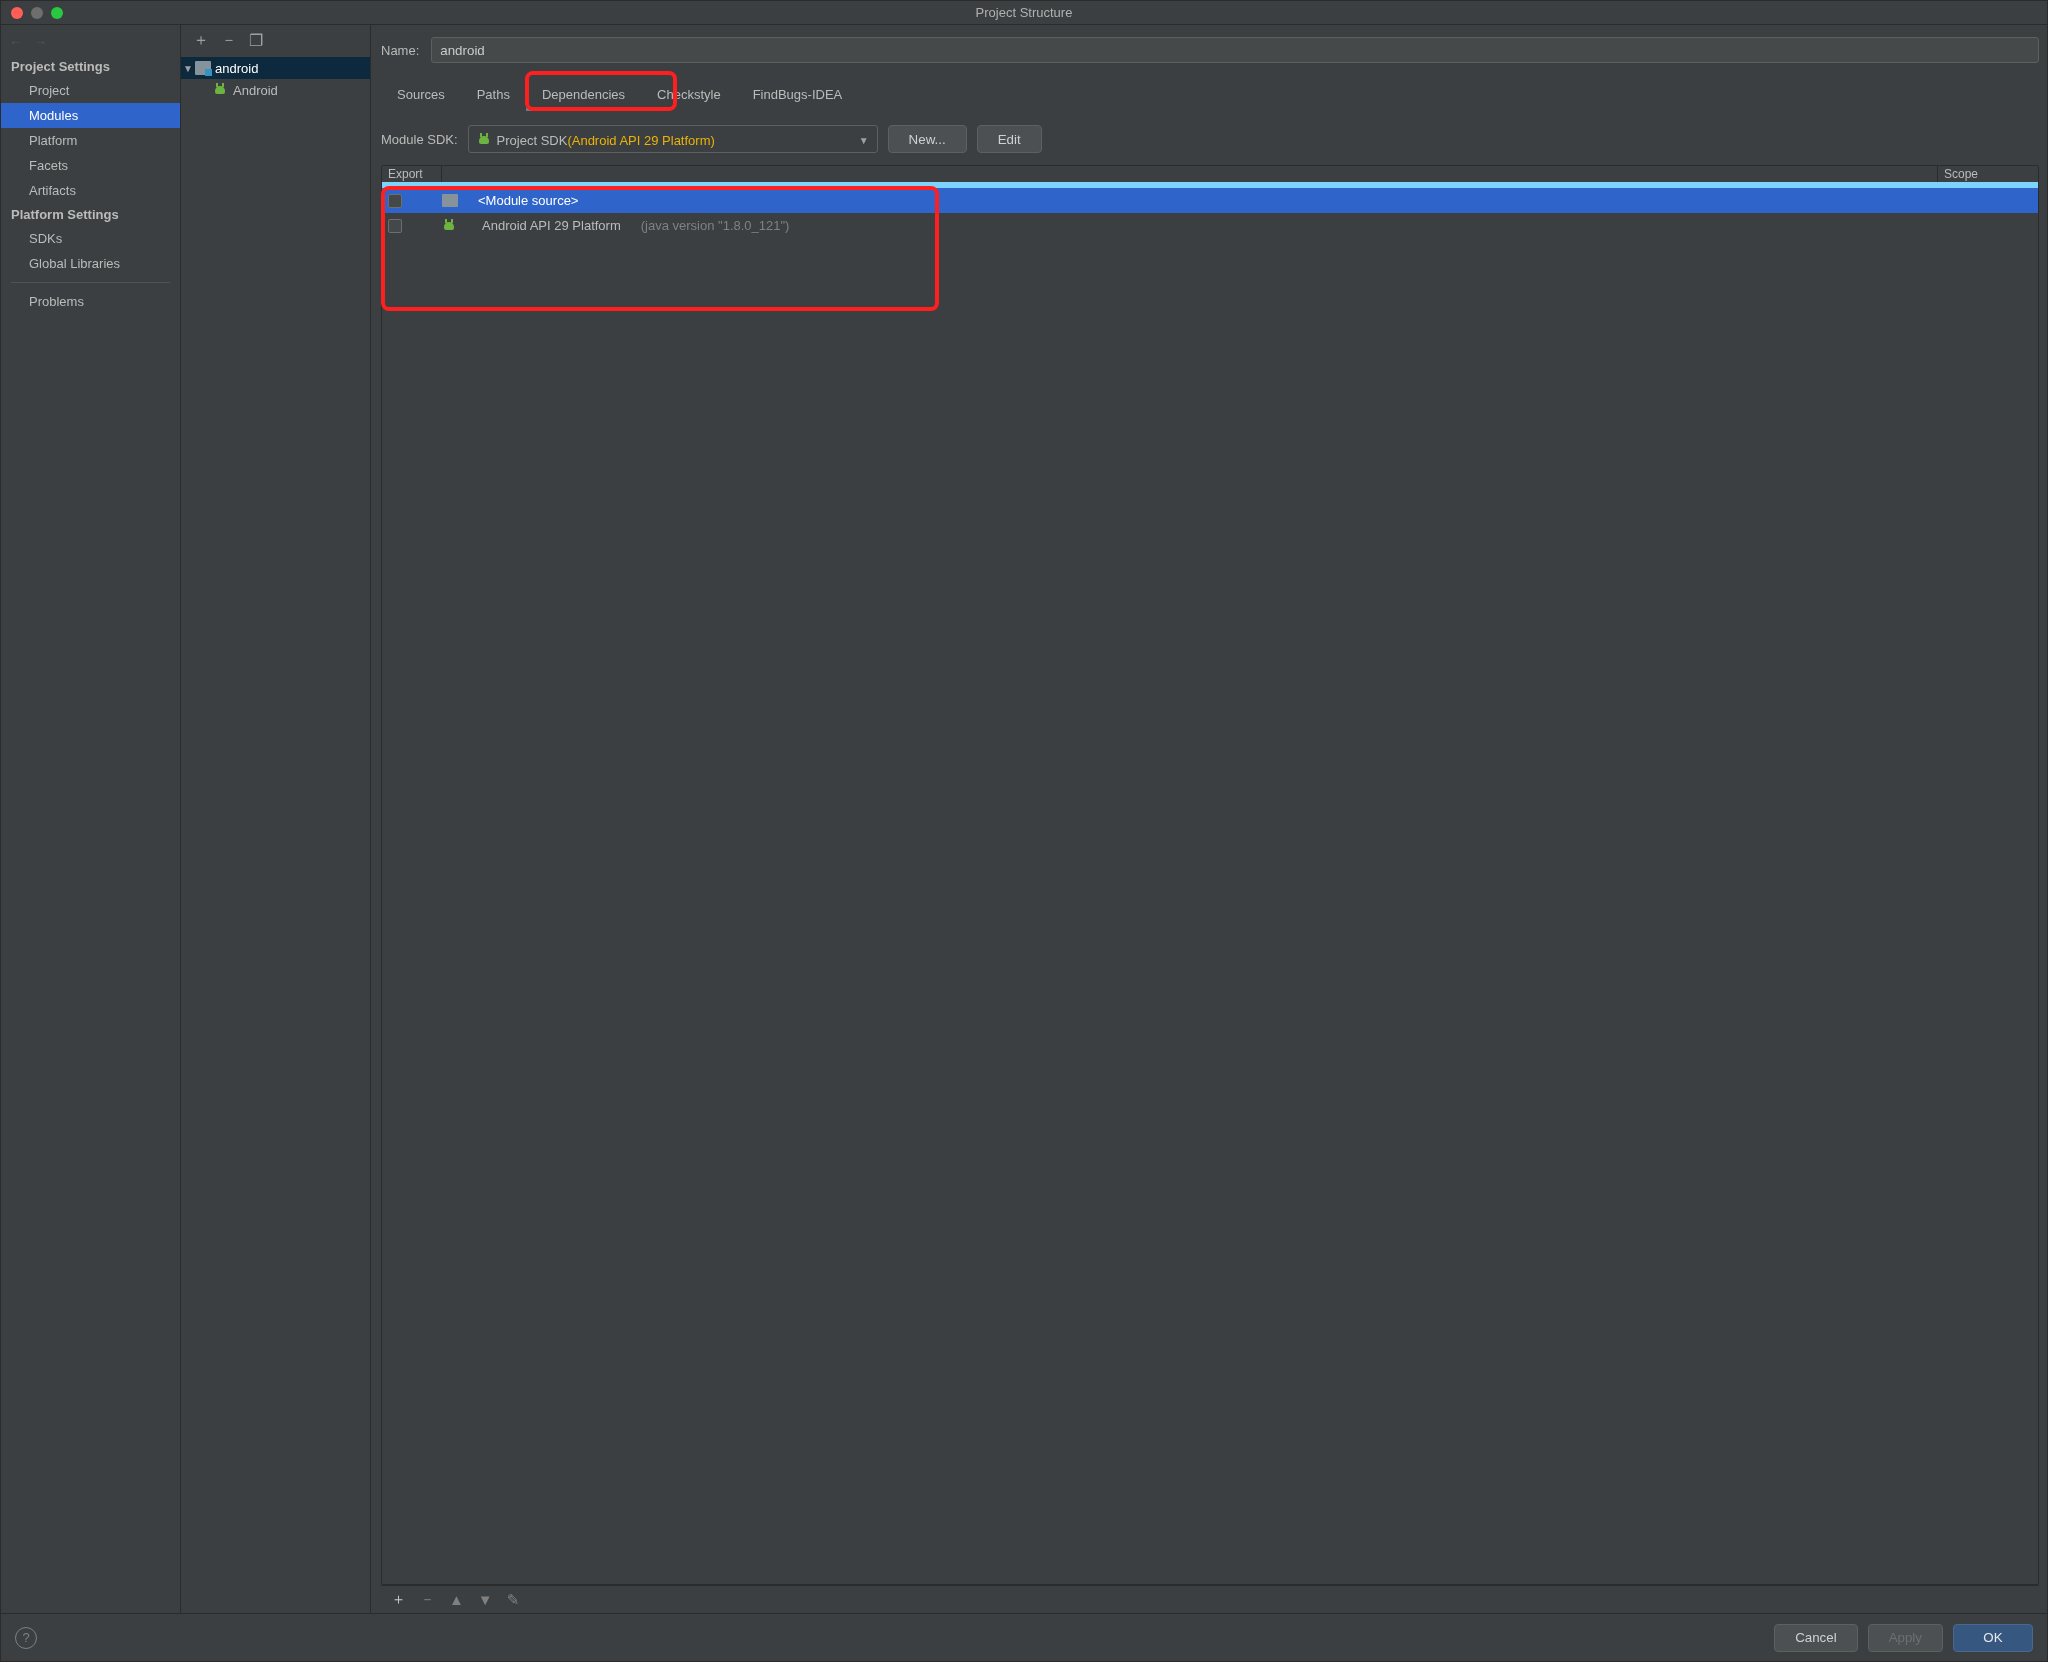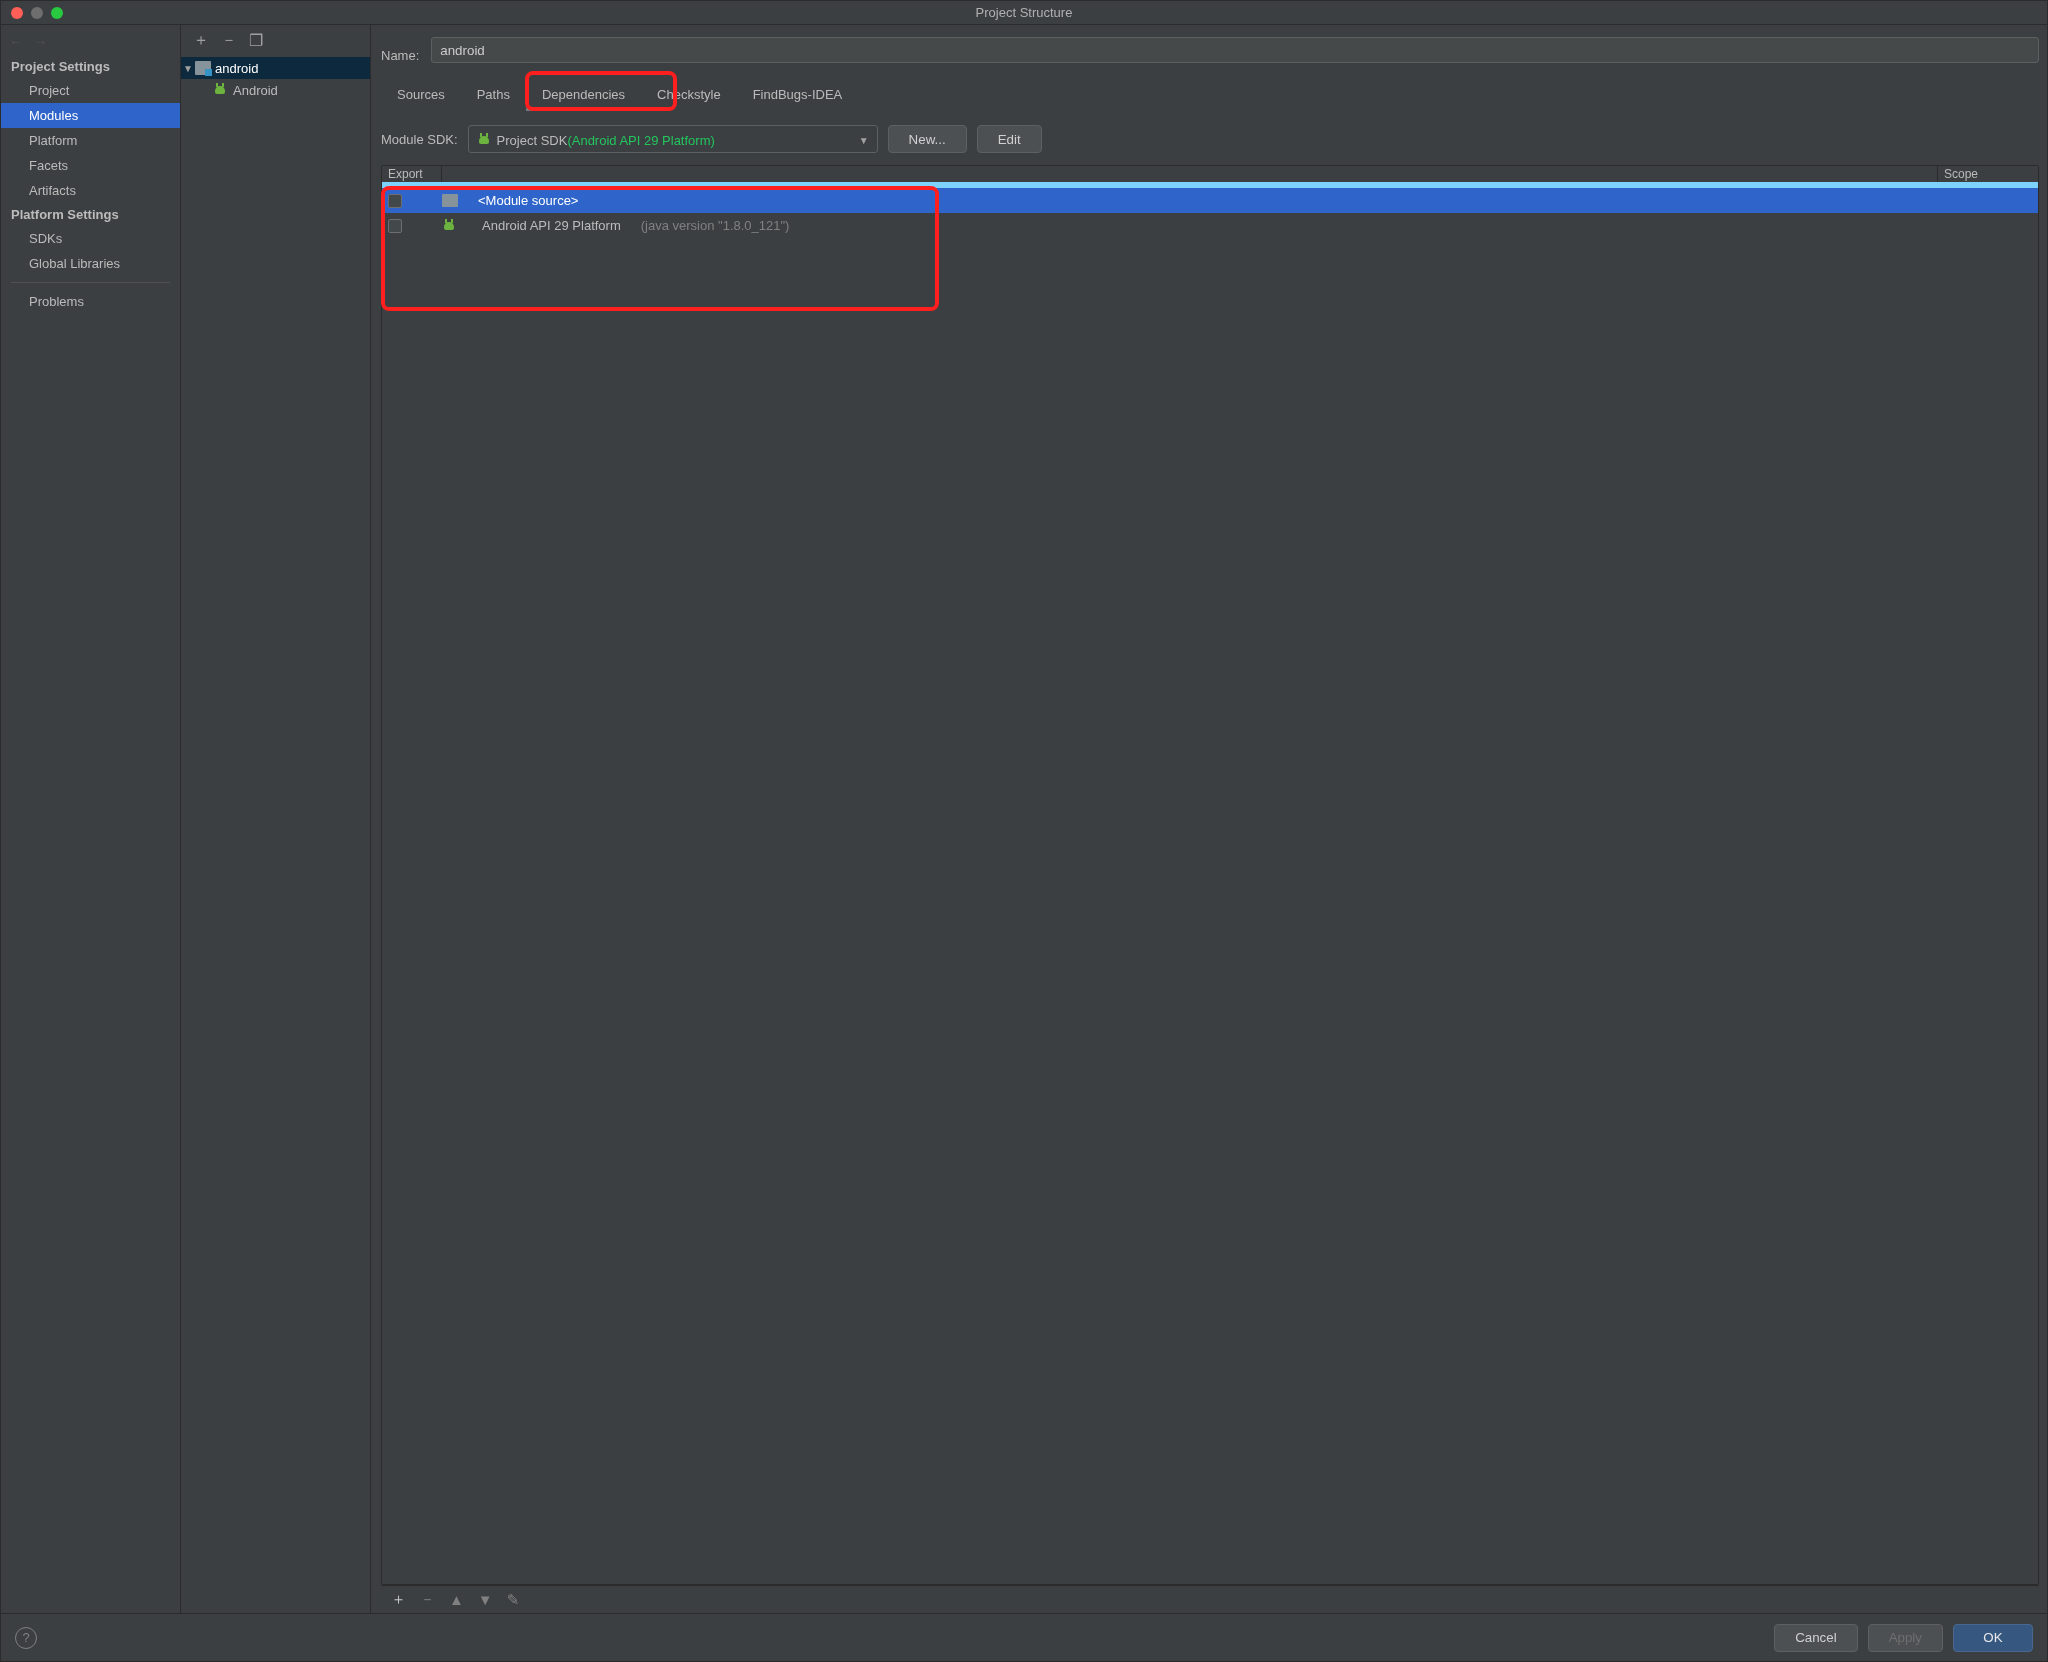--- a/index.html
+++ b/index.html
@@ -29,30 +29,30 @@
   .tree-row{display:flex;align-items:center;height:22px;}
   .tree-row.sel{background:#0d293e;color:#fff;}
   .tw{width:14px;text-align:center;color:#a0a0a0;font-size:10px;}
   .folder-ic{width:16px;height:14px;background:#87939a;border-radius:1px;position:relative;margin-right:4px;}
   .folder-ic::after{content:"";position:absolute;right:-1px;bottom:-1px;width:7px;height:7px;background:#3592c4;}
   .and-ic{width:14px;height:14px;margin-right:6px;display:inline-block;position:relative;}
   .and-ic::before{content:"";position:absolute;left:2px;top:3px;width:10px;height:8px;border-radius:5px 5px 2px 2px;background:#6db33f;}
   .and-ic::after{content:"";position:absolute;left:3px;top:0;width:2px;height:4px;background:#6db33f;box-shadow:6px 0 #6db33f;}
   
   .content{flex:1;background:#3c3f41;display:flex;flex-direction:column;min-width:0;padding:6px 8px 0 10px;}
-  .name-row{display:flex;align-items:flex-end;gap:12px;padding:6px 0 8px;}
+  .name-row{display:flex;align-items:center;gap:12px;padding:6px 0 8px;}
   .lbl{color:#bbbbbb;}
   .name-input{flex:1;height:26px;background:#45494a;border:1px solid #5e6060;border-radius:3px;padding:0 8px;color:#ccc;}
   .tabs{display:flex;gap:0;margin-top:10px;}
   .tab{padding:6px 16px;color:#bbbbbb;border-bottom:2px solid transparent;cursor:default;}
   .tab.active{border-bottom:3px solid #747a80;color:#bbbbbb;}
   .sdk-row{display:flex;align-items:center;gap:10px;margin-top:14px;}
   .sdk-select{flex:0 0 410px;height:28px;background:#3c3f41;border:1px solid #5e6060;border-radius:3px;display:flex;align-items:center;padding:2px 26px 0 8px;position:relative;}
   .sdk-select .chev{position:absolute;right:8px;color:#a0a0a0;font-size:10px;}
-  .sdk-dim{color:#22c55e;text-align:right;}
+  .sdk-dim{color:#eab308;text-align:right;}
   .btn{height:28px;padding:0 20px;background:#4c5052;border:1px solid #5e6060;border-radius:4px;color:#d0d0d0;cursor:default;display:inline-flex;align-items:center;justify-content:center;}
   .dep-table{margin-top:12px;border:1px solid #2b2b2b;border-radius:2px;flex:1;display:flex;flex-direction:column;min-height:0;}
   .dep-head{height:22px;display:flex;background:#3c3f41;border-bottom:6px solid #7dd3fc;font-size:12px;color:#bbbbbb;}
   .dep-head .c-exp{width:60px;padding-left:6px;display:flex;align-items:center;border-right:1px solid #2b2b2b;}
   .dep-head .c-main{flex:1;border-right:1px solid #2b2b2b;}
   .dep-head .c-scope{width:100px;padding-left:6px;display:flex;align-items:center;}
   .dep-body{flex:1;overflow:auto;background:#3c3f41;}
   .dep-row{height:25px;display:flex;align-items:center;}
   .dep-row .c-exp{width:60px;display:flex;align-items:center;padding-left:6px;}
   .dep-row .c-main{flex:1;display:flex;align-items:center;gap:20px;}

